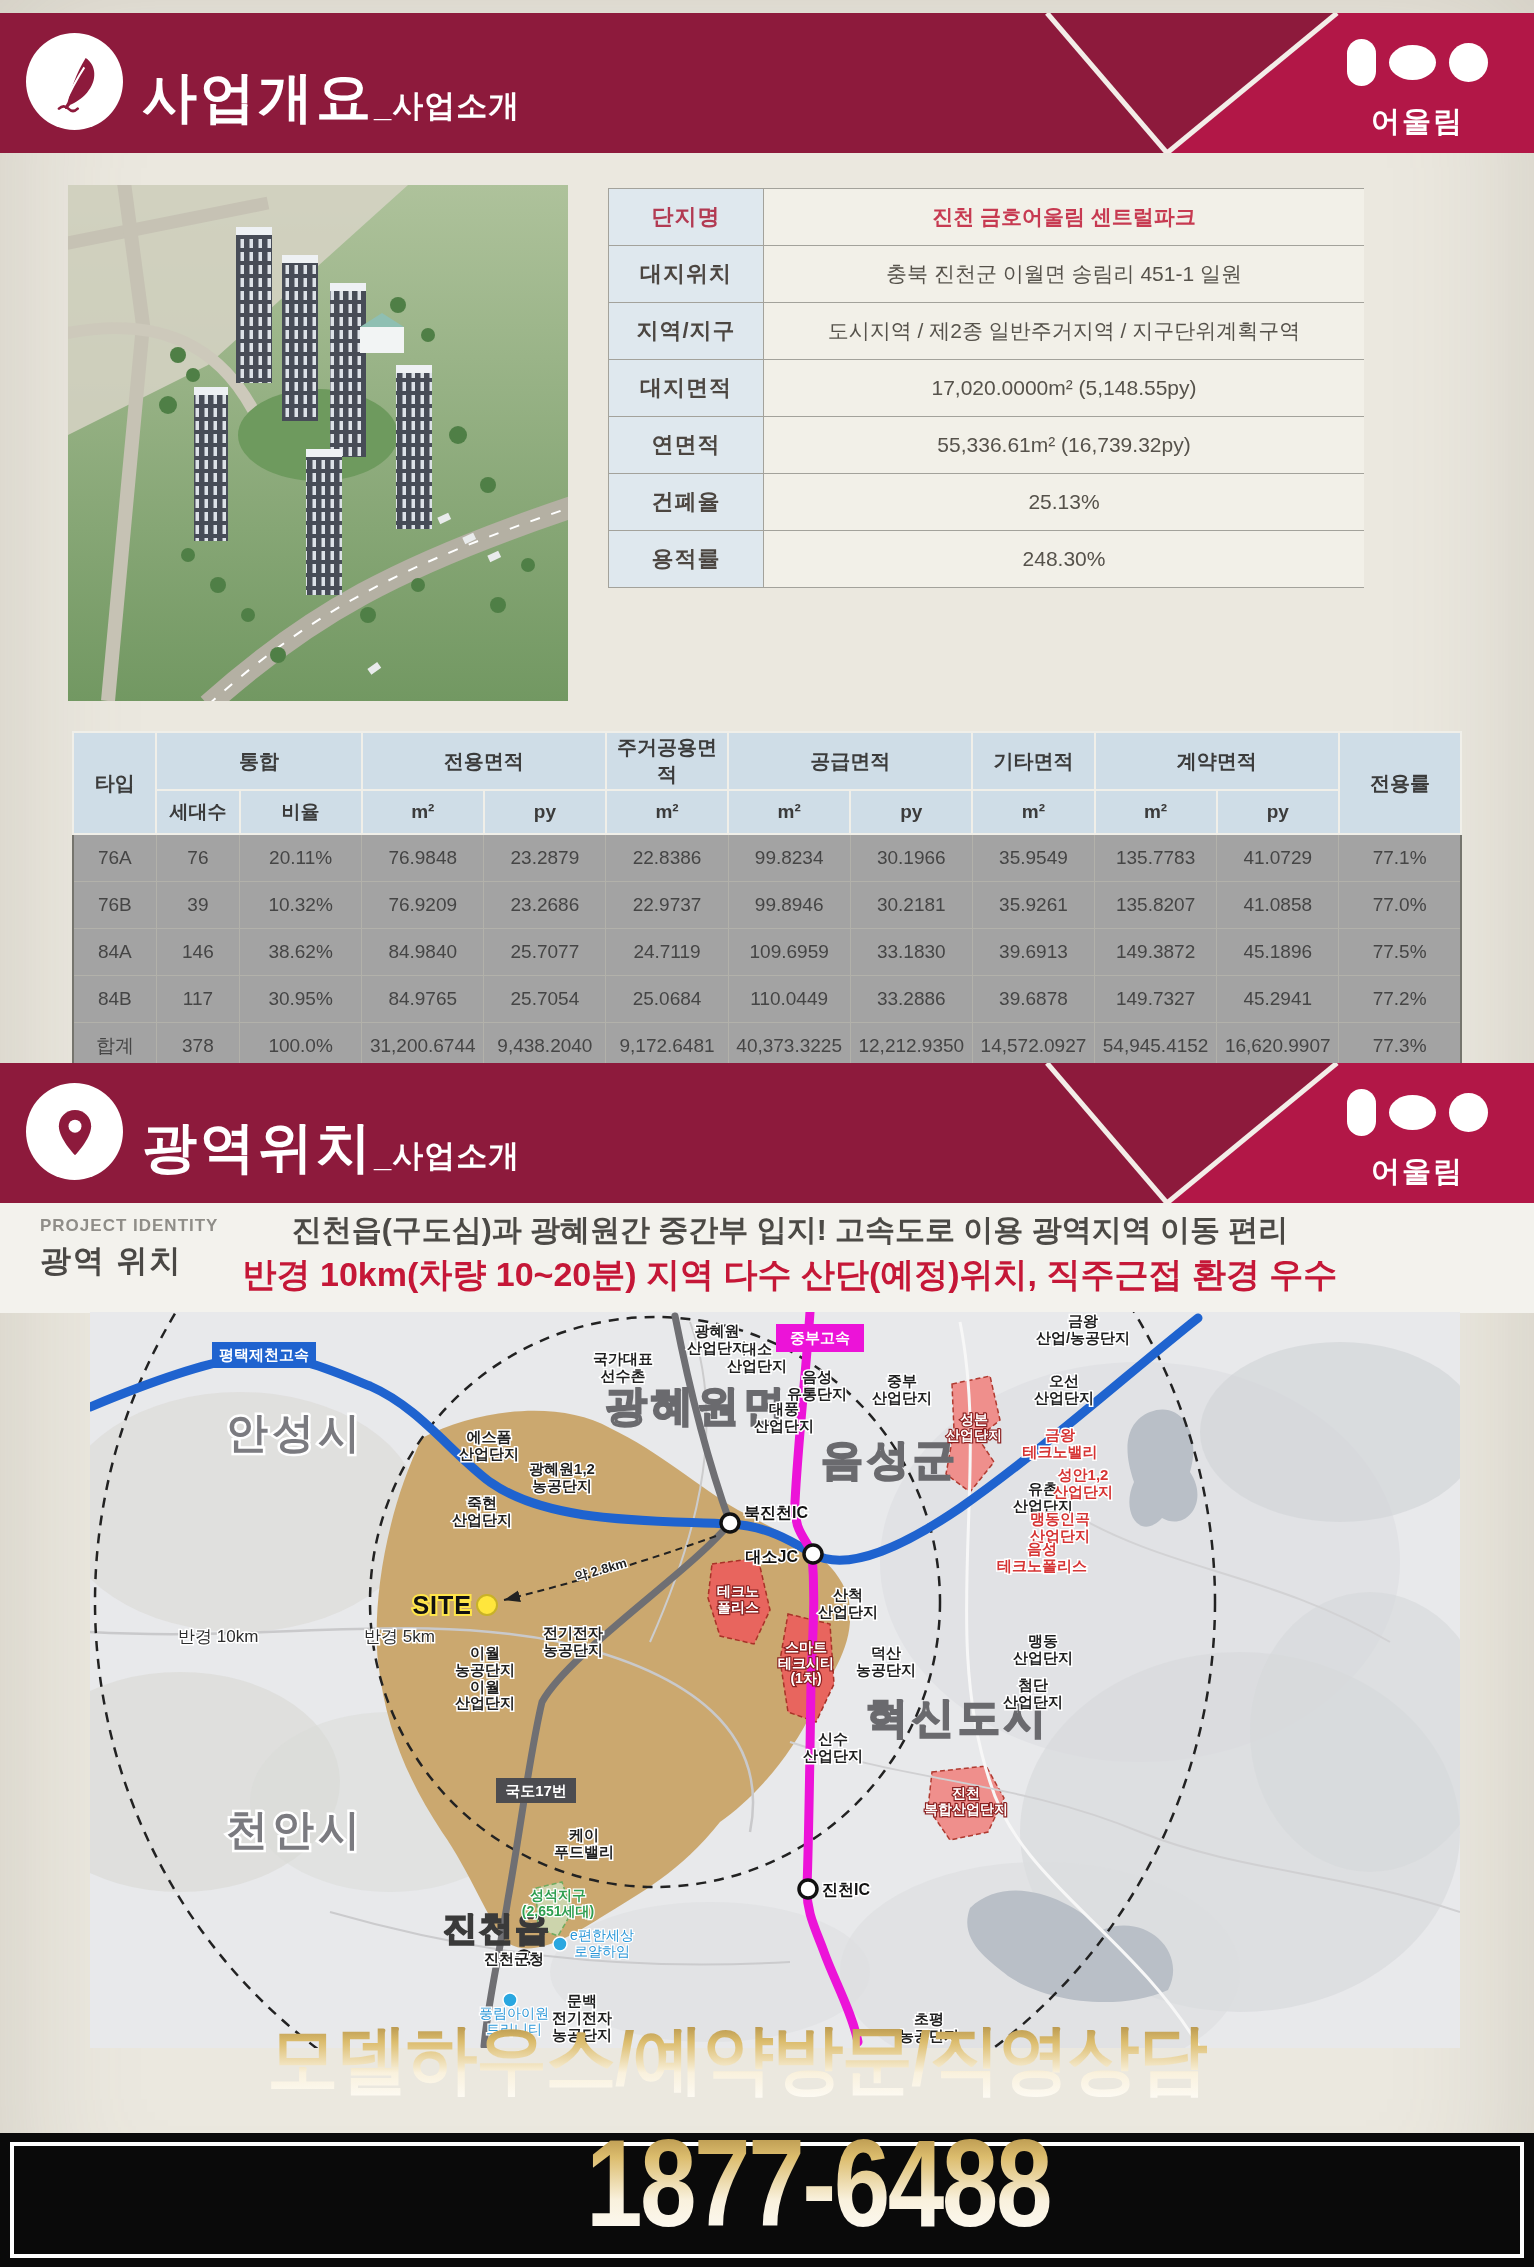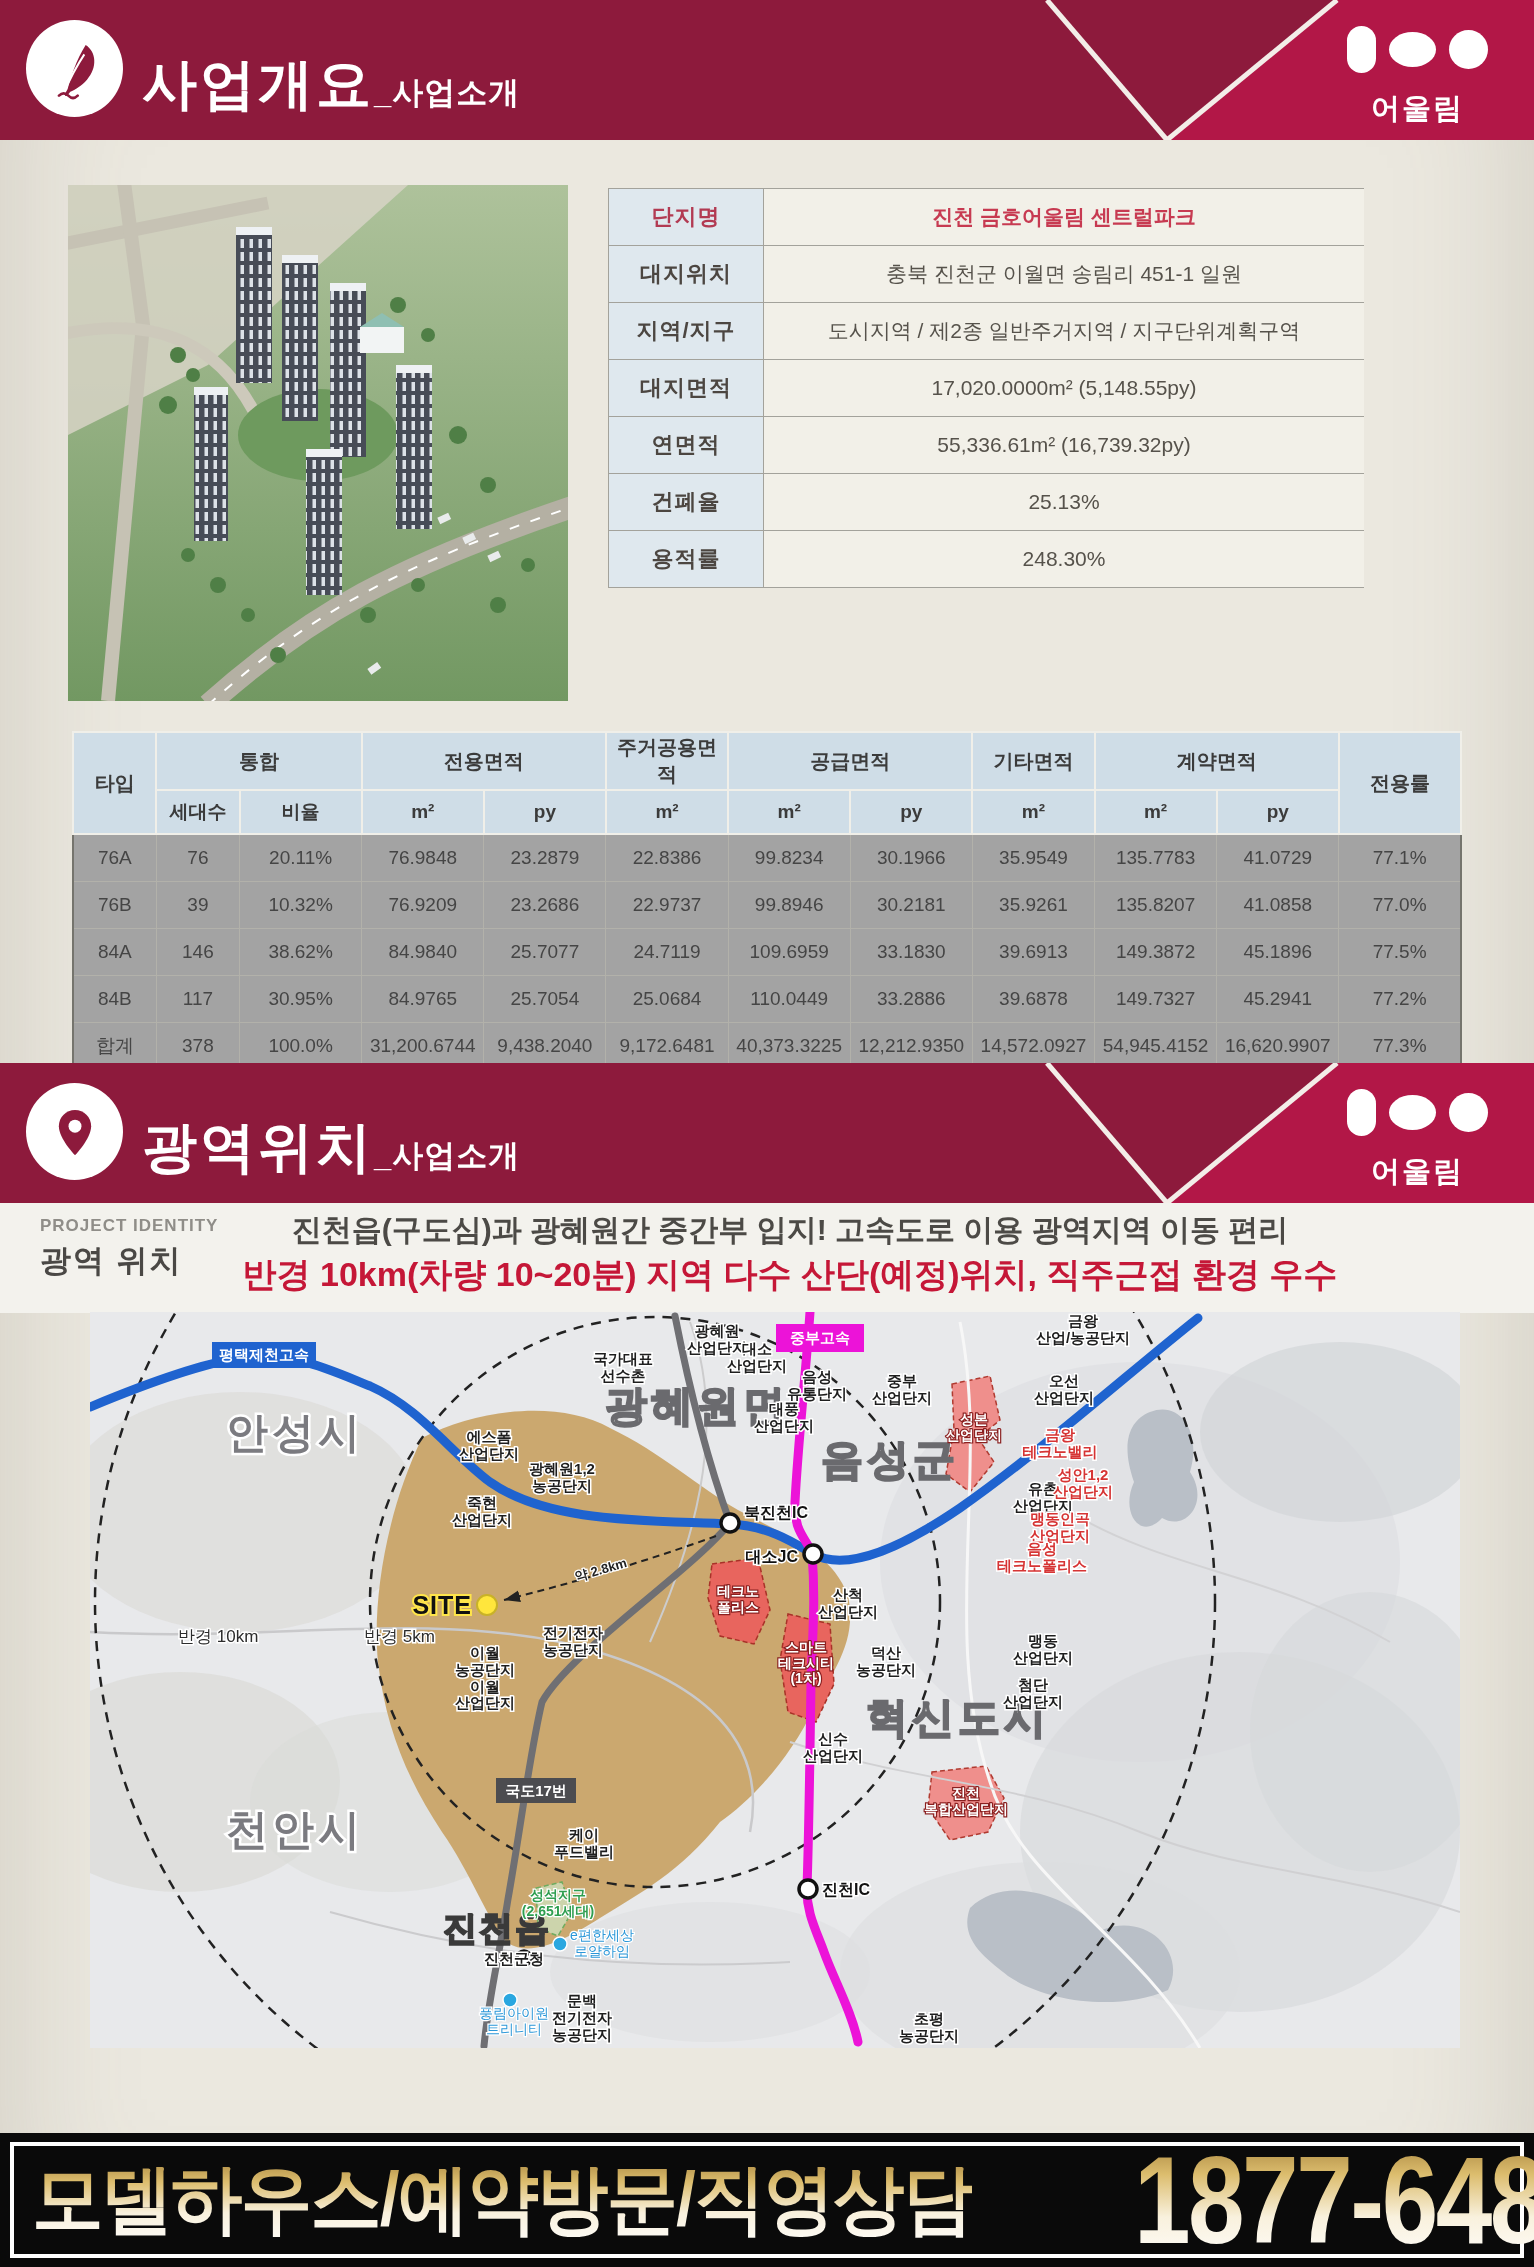--- a/index.html
+++ b/index.html
@@ -74,33 +74,33 @@
   .site-label{font-size:25px;font-weight:bold;fill:#111;stroke:#ffe54a;stroke-width:4;paint-order:stroke;
               text-anchor:end;letter-spacing:1px;}
   .marker-ic{fill:#fff;stroke:#111;stroke-width:3.5;}
   .marker-site{fill:#ffe63c;stroke:#c9b227;stroke-width:2;}
   .marker-dot{fill:#2aa7e0;stroke:#fff;stroke-width:1.5;}
   .dist-arrow{fill:none;stroke:#222;stroke-width:2;stroke-dasharray:7 5;}
   .distlbl{font-size:13px;font-weight:bold;fill:#222;stroke:#fff;stroke-width:2.5;paint-order:stroke;text-anchor:middle;}
   
   #callbar{position:absolute;left:0;top:2133px;width:1534px;height:134px;background:#0a0a0a;}
   #callbar .frame{position:absolute;left:10px;right:10px;top:9px;bottom:9px;border:4px solid #fff;
-                  display:flex;align-items:center;justify-content:space-between;padding:0 18px;box-sizing:border-box;}
+                  display:flex;align-items:center;justify-content:flex-end;padding:0 18px;box-sizing:border-box;flex-direction:column;}
   .goldtxt{font-weight:bold;white-space:nowrap;
            background:linear-gradient(180deg,#96722e 0%,#dcbd6e 32%,#f9f1dd 62%,#ffffff 100%);
            -webkit-background-clip:text;background-clip:text;color:transparent;}
   #call-left{font-size:76px;letter-spacing:-2px;transform:scaleX(.94);transform-origin:left center;}
   #call-phone{font-size:124px;letter-spacing:-3px;transform:scaleX(.82);transform-origin:right center;}
 </style>
 </head>
 <body>
 
 <div id="page">
 
-  <div class="hdr" style="top:0">
+  <div class="hdr" style="top:13px">
     <svg class="deco" width="1534" height="140" viewBox="0 0 1534 140">
       <polygon points="1337,0 1534,0 1534,140 1166,140" fill="#b21747"></polygon>
       <line x1="1047" y1="0" x2="1167" y2="140" stroke="#f3ede8" stroke-width="5"></line>
       <line x1="1337" y1="0" x2="1167" y2="140" stroke="#f3ede8" stroke-width="5"></line>
     </svg>
     <div class="hdr-icon">
       <svg width="64" height="64" viewBox="0 0 96 96">
         <path d="M64,12 C80,22 82,46 66,64 C58,73 48,79 41,82 L37,87 C35,90 32,88 33,85 L37,78 C41,62 50,34 64,12 Z" fill="#8d1a3c"></path>
         <path d="M30,86 C38,68 50,44 62,26" stroke="#fff" stroke-width="3" fill="none"></path>
         <path d="M24,88 q7,-7 14,0 q7,7 14,0" stroke="#8d1a3c" stroke-width="4" fill="none" stroke-linecap="round"></path>

